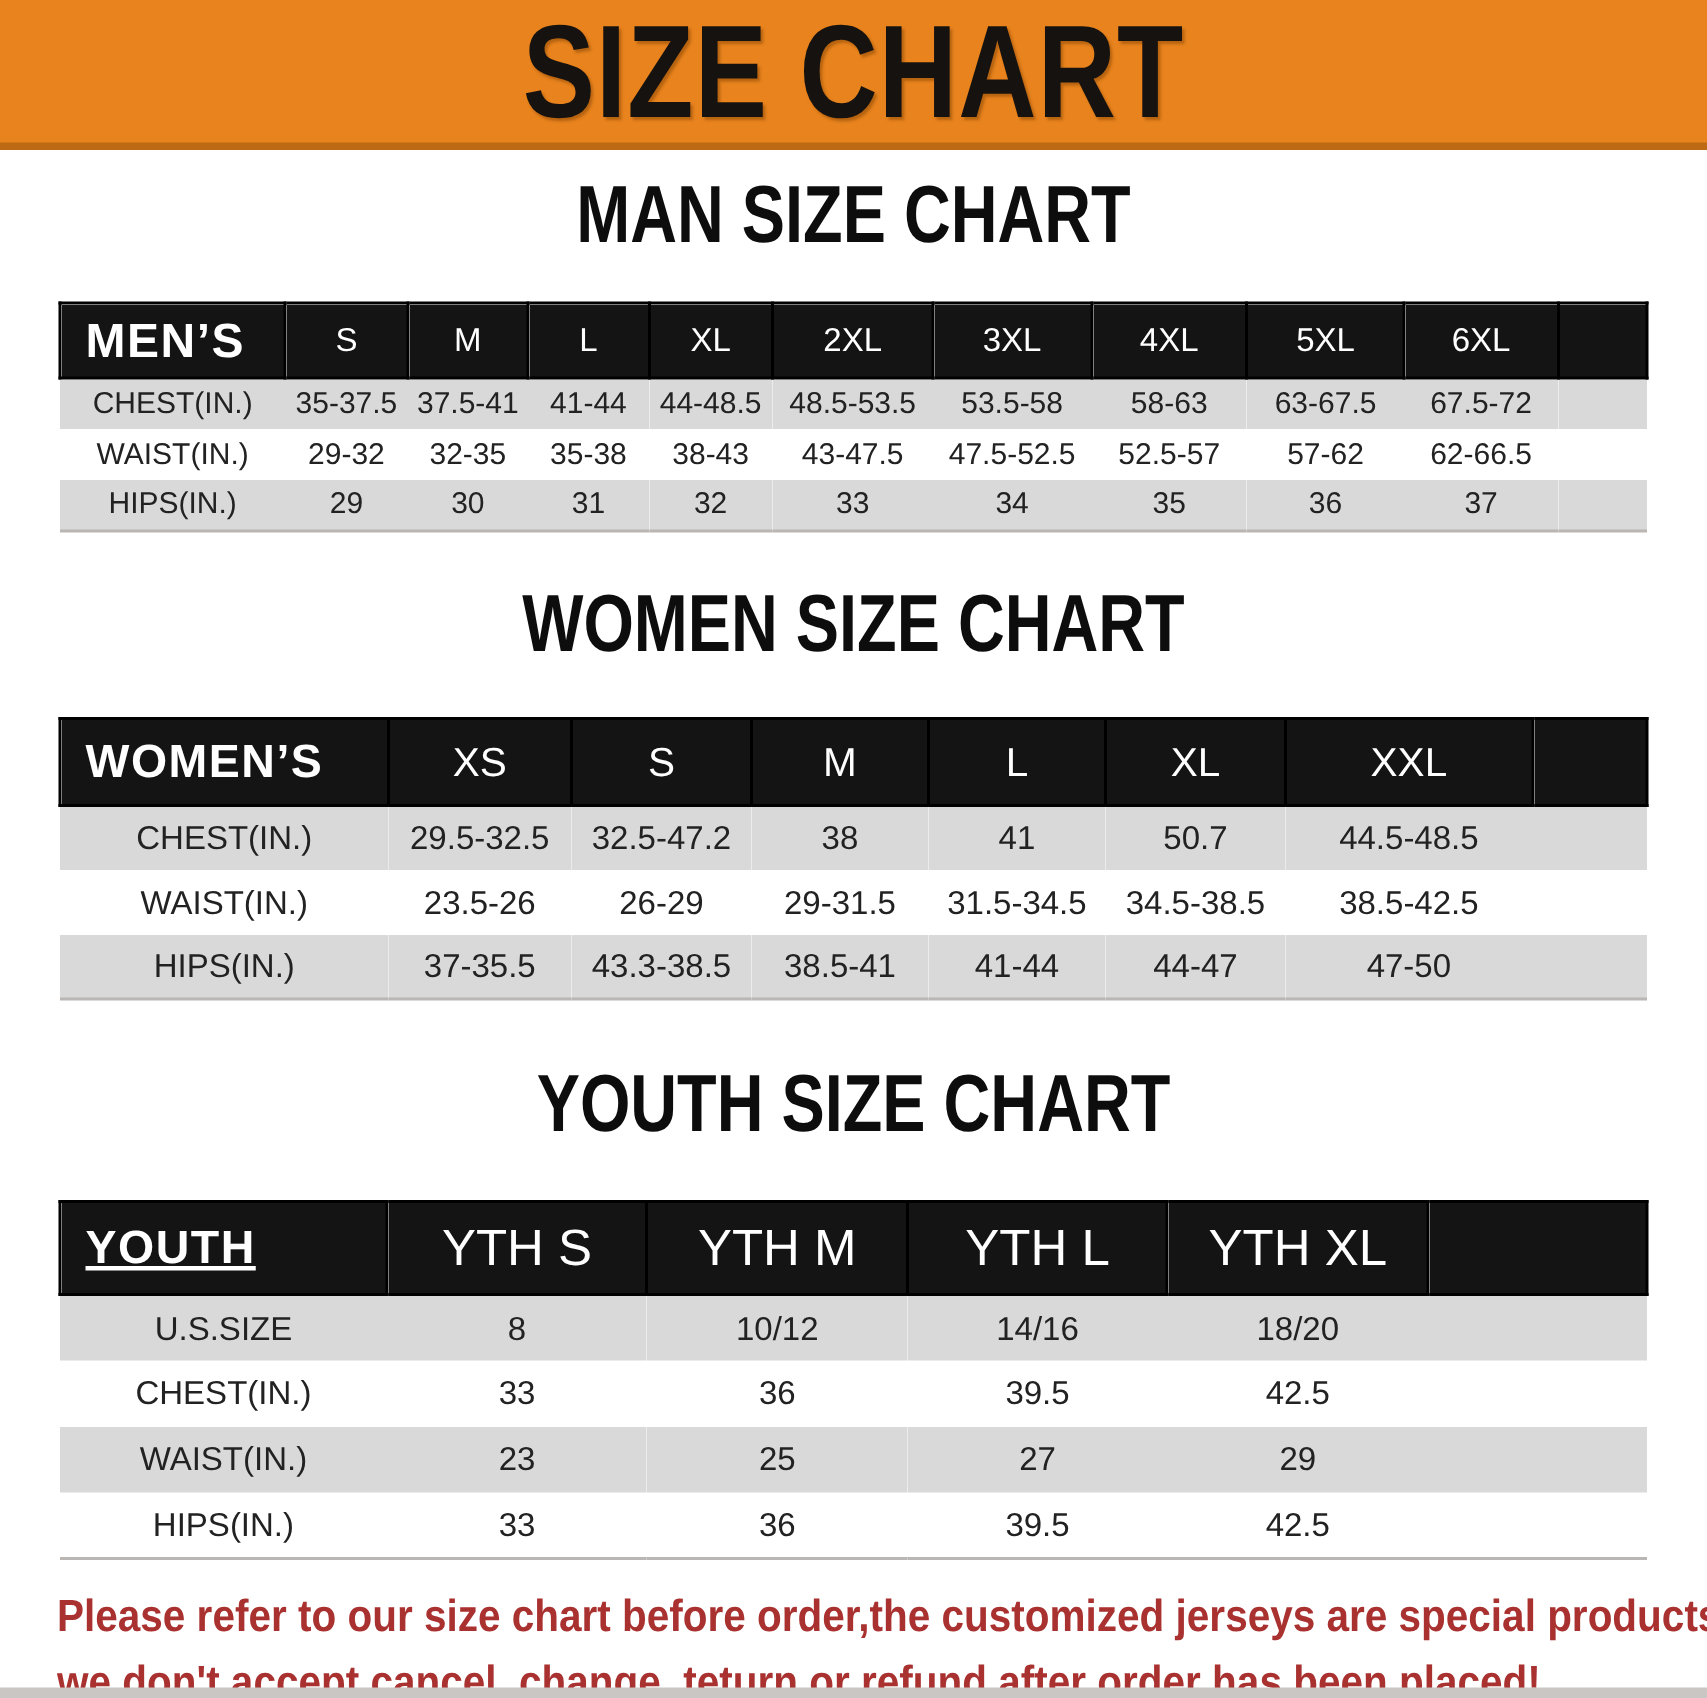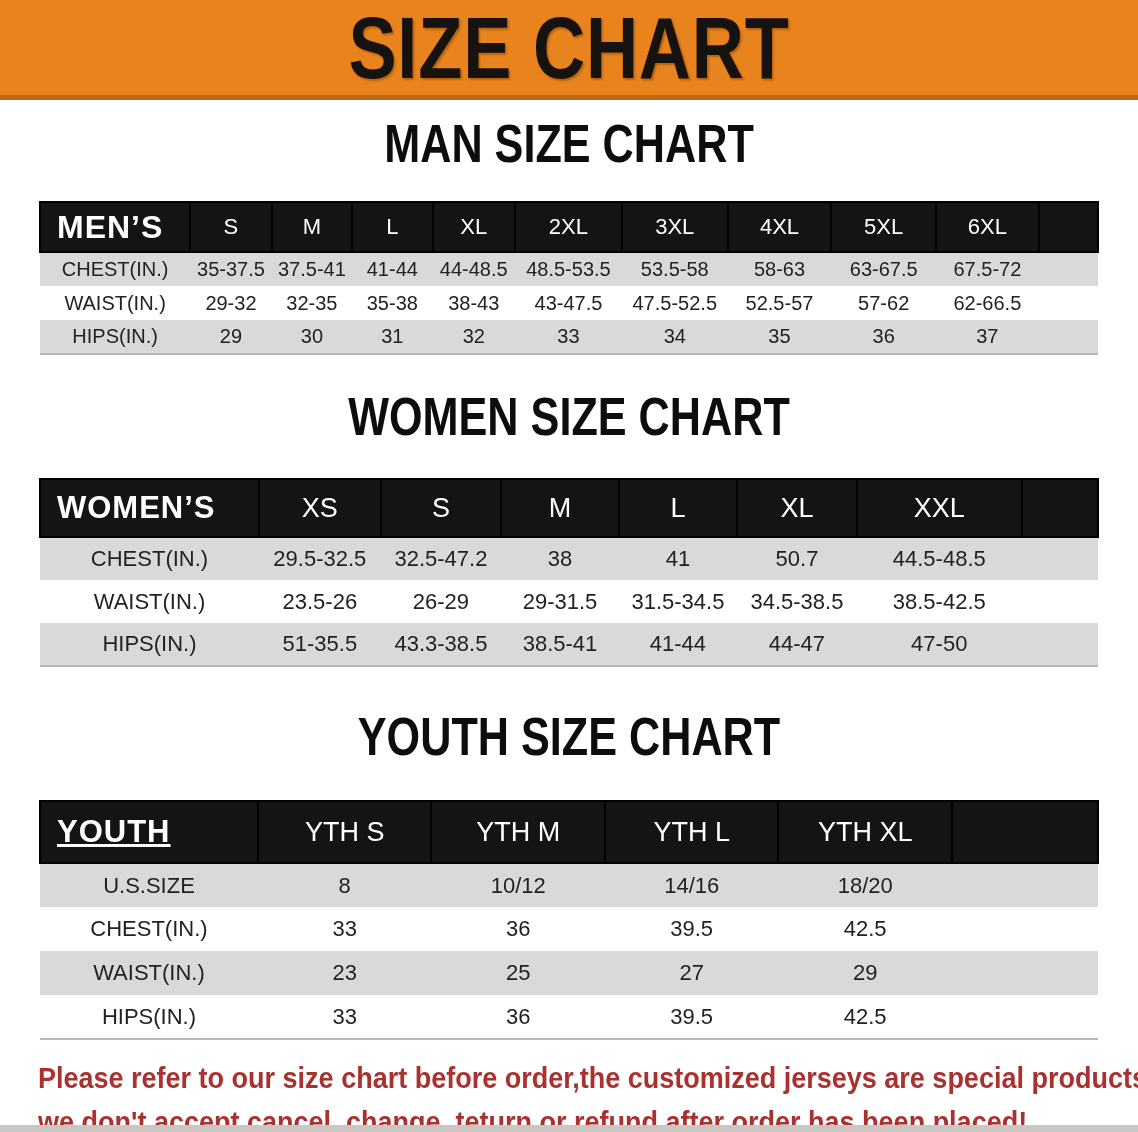--- a/index.html
+++ b/index.html
@@ -60,21 +60,21 @@
   table.size-table tbody tr:nth-child(even) { background:#ffffff; }
   
   .men thead th { height:50px; font-size:22px; font-weight:600; }
   .men thead th.corner { font-size:32px; }
   .men tbody td { height:34px; font-size:20px; }
   
   .women thead th { height:58px; font-size:27px; }
   .women thead th.corner { font-size:31px; }
   .women tbody td { height:43px; font-size:22px; }
   
-  .youth thead th { height:62px; font-size:27px; }
+  .youth thead th { height:62px; font-size:34px; }
   .youth thead th.corner { font-size:31px;text-decoration:underline; }
   .youth tbody td { height:44px; font-size:22px; }
   
   .disclaimer {
     margin-top:16px; padding:0 38px;
     color:#A93130; font-weight:600;
   }
   .disclaimer .line {
     display:block; font-size:30px; line-height:44px;
     transform:scaleX(0.90); transform-origin:left center;
@@ -212,21 +212,21 @@
       <td>23.5-26</td>
       <td>26-29</td>
       <td>29-31.5</td>
       <td>31.5-34.5</td>
       <td>34.5-38.5</td>
       <td>38.5-42.5</td>
       <td></td>
     </tr>
     <tr>
       <td>HIPS(IN.)</td>
-      <td>51-35.5</td>
+      <td>37-35.5</td>
       <td>43.3-38.5</td>
       <td>38.5-41</td>
       <td>41-44</td>
       <td>44-47</td>
       <td>47-50</td>
       <td></td>
     </tr>
   </tbody>
 </table>
 

